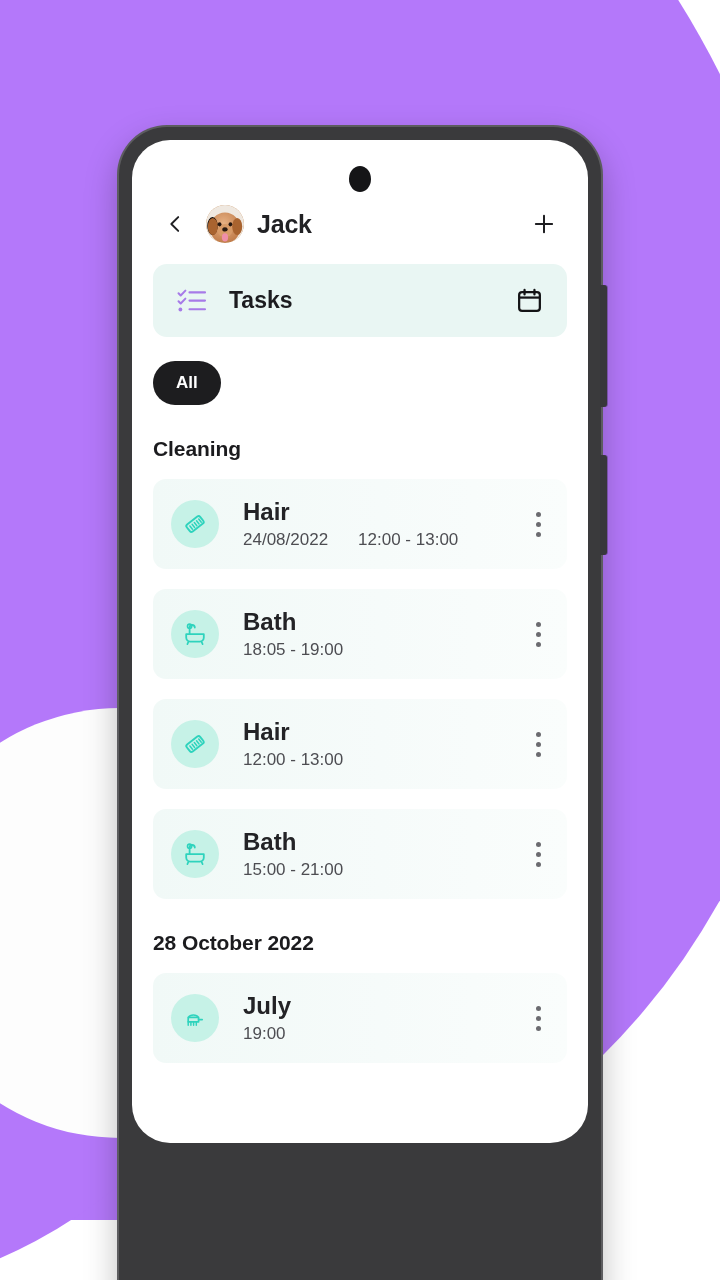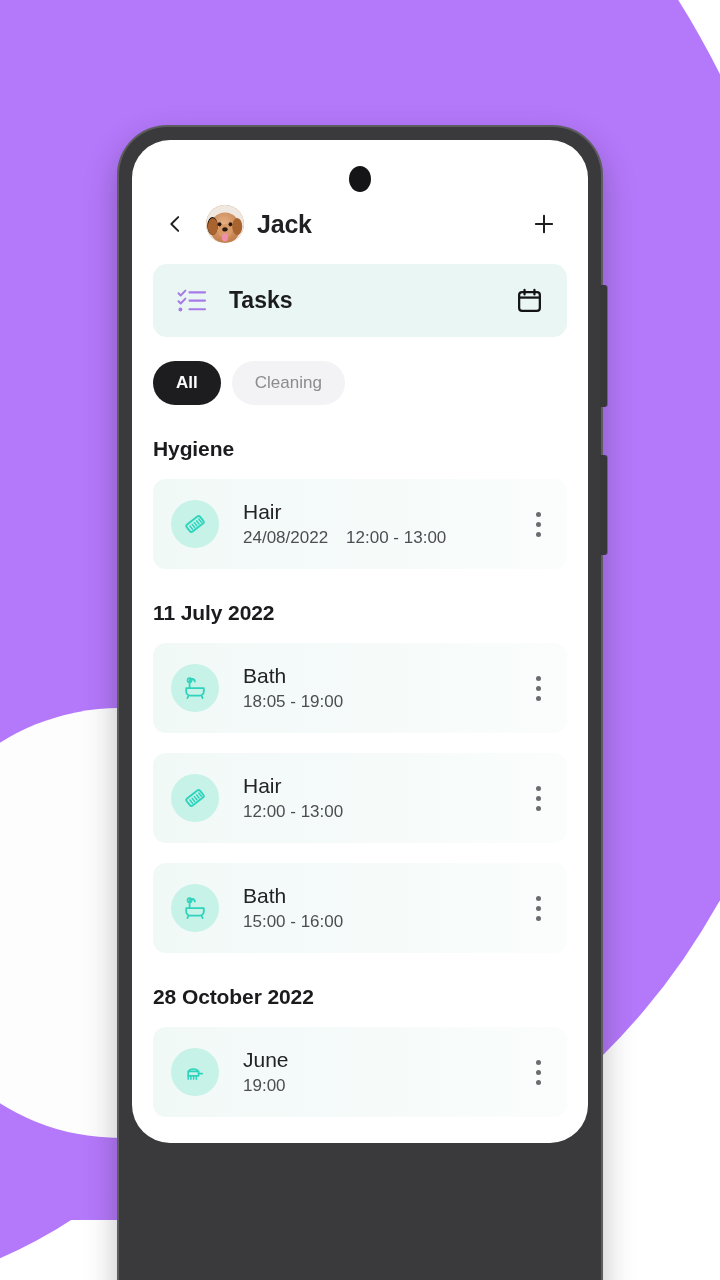--- a/index.html
+++ b/index.html
@@ -156,22 +156,22 @@
   }
   .task-card + .task-card { margin-top:20px; }
   .task-icon {
     width:48px; height:48px;
     border-radius:50%;
     background:#c6f2e7;
     display:flex; align-items:center; justify-content:center;
     flex:0 0 auto;
   }
   .task-text { margin-left:24px; display:flex; flex-direction:column; gap:4px; }
-  .task-title { font-size:21px; font-weight:400; color:#232326; }
-  .task-meta { display:flex; align-items:center; gap:18px; }
+  .task-title { font-size:24px; font-weight:700; color:#232326; }
+  .task-meta { display:flex; align-items:center; gap:30px; }
   .task-date, .task-time { font-size:17px; color:#4d4d52; font-weight:500; }
   .kebab {
     margin-left:auto;
     display:flex; flex-direction:column; gap:5px;
     padding:6px 4px;
     cursor:pointer;
   }
   .kebab i { width:5px; height:5px; border-radius:50%; background:#6b6b70; display:block; }
 </style>
 </head>
@@ -247,26 +247,25 @@
         <svg width="27" height="27" viewBox="0 0 24 24" fill="none">
           <rect x="2.8" y="4.6" width="18.4" height="16.6" rx="2.6" stroke="#141416" stroke-width="2"></rect>
           <path d="M2.8 9.4h18.4" stroke="#141416" stroke-width="2"></path>
           <path d="M7.6 2.6v4M16.4 2.6v4" stroke="#141416" stroke-width="2" stroke-linecap="round"></path>
         </svg>
       </div>
     </div>
 
     <div class="chip-row">
       <div class="chip active">All</div>
-      <div class="chip">Cleaning</div>
     </div>
 
     <div class="task-list">
 
-      <div class="section-title">Hygiene</div>
+      <div class="section-title">Cleaning</div>
       <div class="task-card">
         <div class="task-icon">
           <svg width="26" height="26" viewBox="0 0 26 26">
             <g transform="rotate(-38 13 13)">
               <rect x="4.5" y="8.5" width="17" height="9" rx="2" fill="none" stroke="#2ed3bd" stroke-width="1.9"></rect>
               <path d="M7.8 11.4v4.1M10.6 11.4v4.1M13.4 11.4v4.1M16.2 11.4v4.1M19 11.4v4.1" stroke="#2ed3bd" stroke-width="1.5" stroke-linecap="round"></path>
             </g>
           </svg>
         </div>
         <div class="task-text">
@@ -276,21 +275,20 @@
             <span class="task-time">12:00 - 13:00</span>
           </div>
         </div>
         <div class="kebab">
             <i></i>
             <i></i>
             <i></i>
           </div>
       </div>
 
-      <div class="section-title">11 July 2022</div>
       <div class="task-card">
         <div class="task-icon">
           <svg width="26" height="26" viewBox="0 0 26 26" fill="none">
             <path d="M4.2 13.2h17.6v3.4a4 4 0 0 1-4 4H8.2a4 4 0 0 1-4-4v-3.4z" stroke="#2ed3bd" stroke-width="1.8" stroke-linejoin="round"></path>
             <path d="M6.4 20.8l-1 2.3M19.6 20.8l1 2.3" stroke="#2ed3bd" stroke-width="1.7" stroke-linecap="round"></path>
             <path d="M7.6 13.2V6.6a2.6 2.6 0 0 1 5.2 0" stroke="#2ed3bd" stroke-width="1.8" stroke-linecap="round"></path>
             <circle cx="7.6" cy="5.2" r="2.1" stroke="#2ed3bd" stroke-width="1.6"></circle>
           </svg>
         </div>
         <div class="task-text">
@@ -332,42 +330,42 @@
           <svg width="26" height="26" viewBox="0 0 26 26" fill="none">
             <path d="M4.2 13.2h17.6v3.4a4 4 0 0 1-4 4H8.2a4 4 0 0 1-4-4v-3.4z" stroke="#2ed3bd" stroke-width="1.8" stroke-linejoin="round"></path>
             <path d="M6.4 20.8l-1 2.3M19.6 20.8l1 2.3" stroke="#2ed3bd" stroke-width="1.7" stroke-linecap="round"></path>
             <path d="M7.6 13.2V6.6a2.6 2.6 0 0 1 5.2 0" stroke="#2ed3bd" stroke-width="1.8" stroke-linecap="round"></path>
             <circle cx="7.6" cy="5.2" r="2.1" stroke="#2ed3bd" stroke-width="1.6"></circle>
           </svg>
         </div>
         <div class="task-text">
           <div class="task-title">Bath</div>
           <div class="task-meta">
-            <span class="task-time">15:00 - 16:00</span>
+            <span class="task-time">15:00 - 21:00</span>
           </div>
         </div>
         <div class="kebab">
             <i></i>
             <i></i>
             <i></i>
           </div>
       </div>
 
       <div class="section-title">28 October 2022</div>
       <div class="task-card">
         <div class="task-icon">
           <svg width="26" height="26" viewBox="0 0 26 26" fill="none">
             <path d="M6.2 12.4h10.4v4.4H6.2z" stroke="#2ed3bd" stroke-width="1.7" stroke-linejoin="round"></path>
             <path d="M16.6 14.6h3.6" stroke="#2ed3bd" stroke-width="1.7" stroke-linecap="round"></path>
             <path d="M6.2 16.8v3.4M8.9 16.8v3.4M11.6 16.8v3.4M14.3 16.8v3.4" stroke="#2ed3bd" stroke-width="1.5" stroke-linecap="round"></path>
             <path d="M6.6 12.4c1.4-3.2 8.2-3.2 9.6 0" stroke="#2ed3bd" stroke-width="1.6" stroke-linecap="round"></path>
           </svg>
         </div>
         <div class="task-text">
-          <div class="task-title">June</div>
+          <div class="task-title">July</div>
           <div class="task-meta">
             <span class="task-time">19:00</span>
           </div>
         </div>
         <div class="kebab">
             <i></i>
             <i></i>
             <i></i>
           </div>
       </div>

